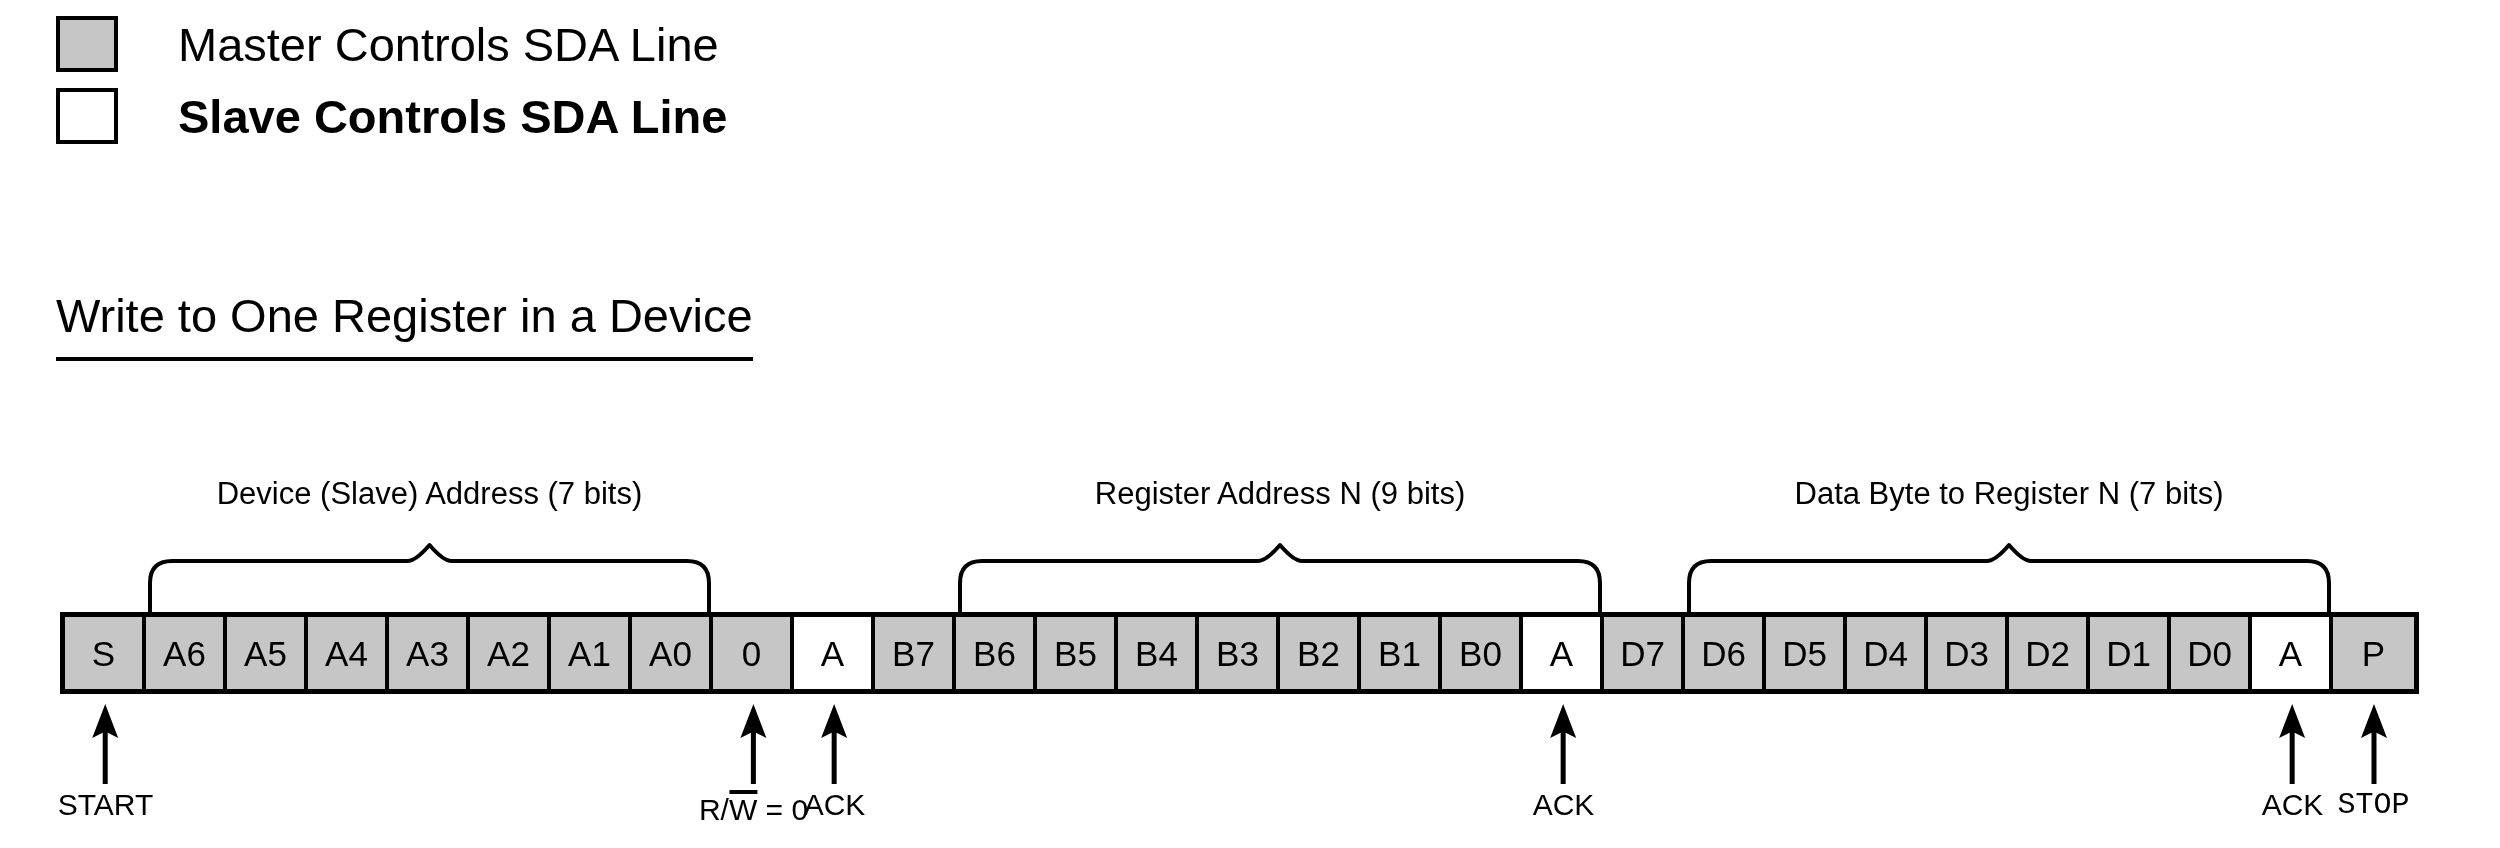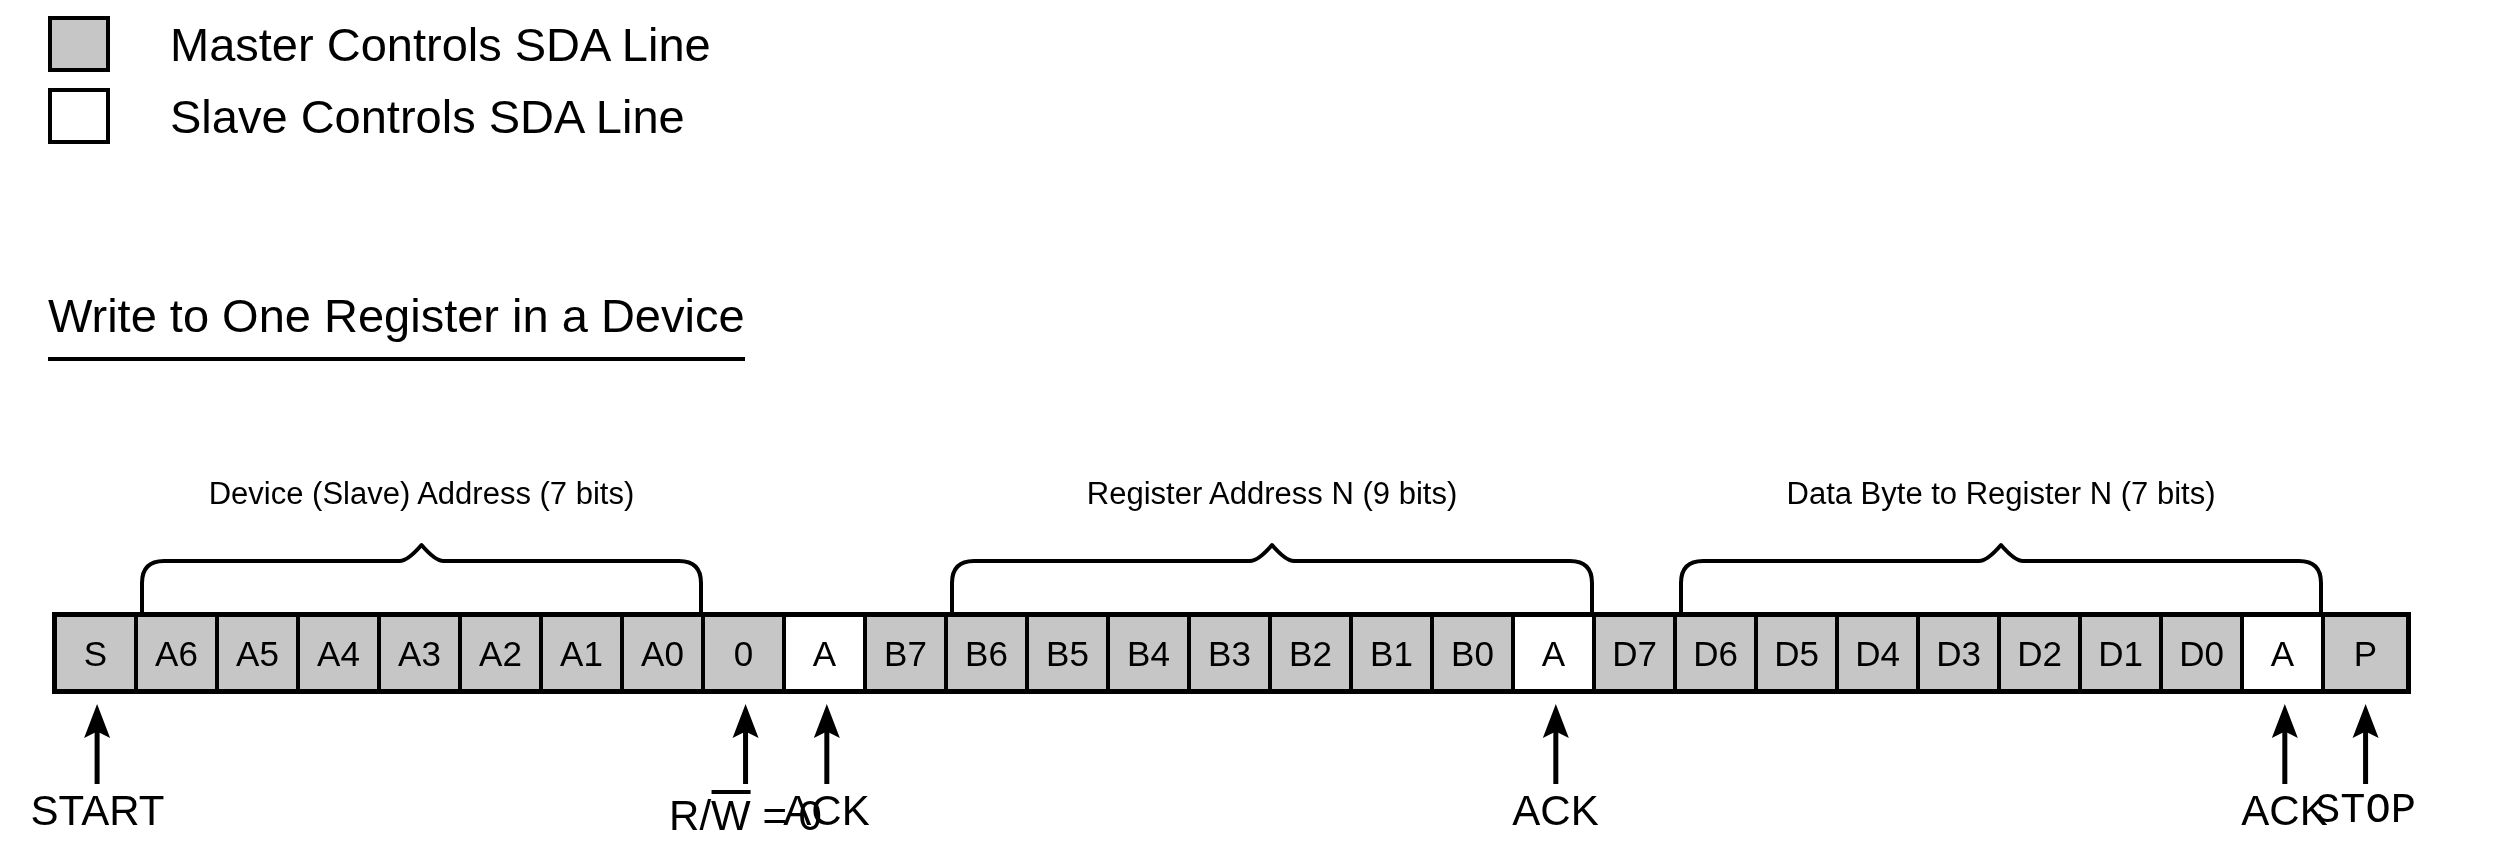--- a/index.html
+++ b/index.html
@@ -4,21 +4,21 @@
 <style>
   html,body{margin:0;padding:0;}
   body{
     width:2500px;height:848px;
     background:#ffffff;
     font-family:"Liberation Sans","DejaVu Sans",sans-serif;
     color:#000;
     position:relative;
     overflow:hidden;
   }
-  .canvas{position:absolute;left:8px;top:0;width:2148px;height:848px;}
+  .canvas{position:absolute;left:16px;top:0;width:2148px;height:848px;}
 
   
   .legend-row{position:absolute;display:flex;align-items:center;}
   .legend-swatch{
     width:62px;height:56px;
     border:4px solid #000;
     box-sizing:border-box;
   }
   .legend-swatch.master{background:#c6c6c6;}
   .legend-swatch.slave{background:#ffffff;}
@@ -76,40 +76,40 @@
     line-height:1;
   }
   .cell:last-child{border-right:none;}
   .cell.master{background:#c6c6c6;}
   .cell.slave{background:#ffffff;}
 
   
   .marker{position:absolute;transform:translateX(-50%);text-align:center;}
   .marker .arrow{margin:0 auto;display:block;}
   .marker .mlabel{
-    font-size:42px;line-height:1;white-space:nowrap;margin-top:6px;
+    font-size:30px;line-height:1;white-space:nowrap;margin-top:6px;
   }
   .ovl{
     border-top:4px solid #000;
     display:inline-block;
     line-height:1;
     padding-top:1px;
   }
 </style>
 </head>
 <body>
 
 <div class="canvas">
 
   <div class="legend-row" id="legend-0" style="left:40px;top:16px;">
     <div class="legend-swatch master"></div>
     <div class="legend-label">Master Controls SDA Line</div>
   </div>
 
-  <div class="legend-row" id="legend-1" style="left:40px;top:88px;">
+  <div class="legend-row" id="legend-1" style="left:40px;top:88px;font-weight:bold;">
     <div class="legend-swatch slave"></div>
     <div class="legend-label">Slave Controls SDA Line</div>
   </div>
 
   <div class="section-title">Write to One Register in a Device</div>
 
   <div id="group-labels">
       <div class="group-label" style="left: 413.5px; top: 478px;">Device (Slave) Address (7 bits)</div>
       <div class="group-label" style="left: 1264px; top: 478px;">Register Address N (9 bits)</div>
       <div class="group-label" style="left: 1993px; top: 478px;">Data Byte to Register N (7 bits)</div>

